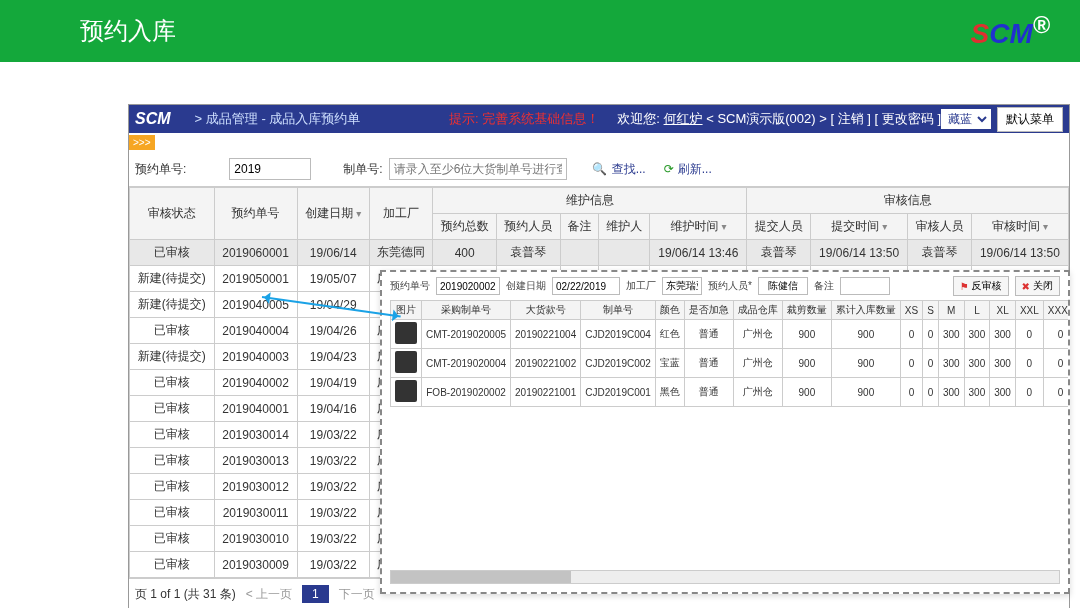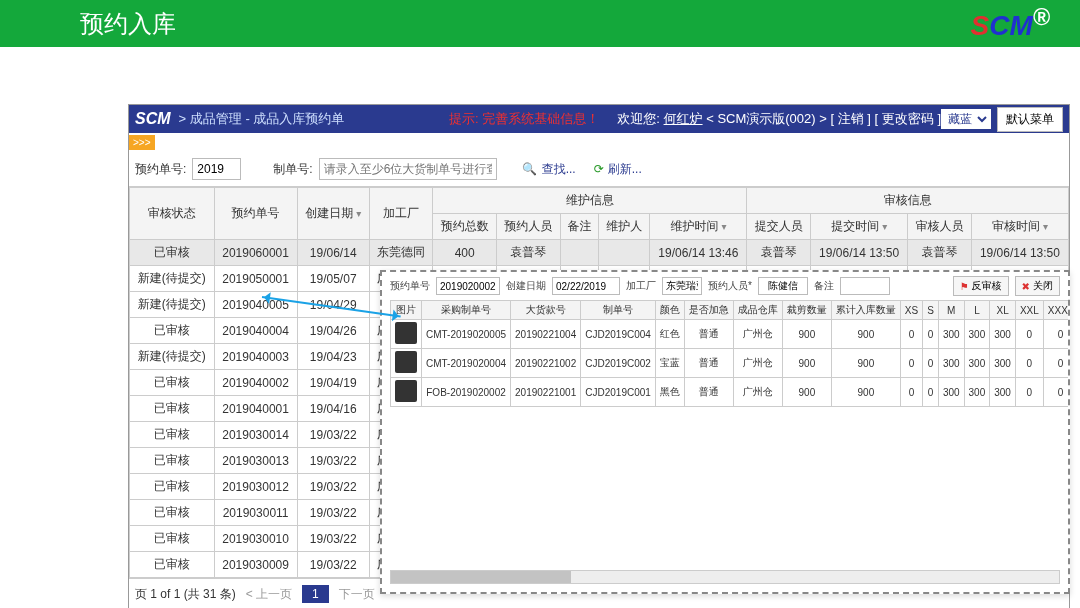--- a/index.html
+++ b/index.html
@@ -1,25 +1,25 @@
 <!DOCTYPE html>
 <html><head>
 <meta charset="utf-8">
 <style>
   * { box-sizing: border-box; }
   body { margin: 0; font-family: "Microsoft YaHei", Arial, sans-serif; background: #fff; font-size: 12px; color: #333; }
-  .header-bar { background: #14a83b; height: 47px; display: flex; align-items: center; padding: 0 30px; justify-content: space-between; }
+  .header-bar { background: #14a83b; height: 62px; display: flex; align-items: center; padding: 0 30px; justify-content: space-between; }
   .header-title { color: #fff; font-size: 24px; margin-left: 50px; }
   .header-logo { color: #fff; font-size: 28px; font-weight: bold; font-style: italic; }
   .header-logo .s { color:#e03030;}
   .header-logo .c { color:#2030d0;}
   .header-logo .m { color:#2030d0;}
   .app-frame { position: absolute; top: 104px; left: 128px; right: 10px; border: 1px solid #999; }
   .app-topbar { background: #2a3a8f; height: 28px; display: flex; align-items: center; padding: 0 6px; font-size: 13px; }
-  .app-logo { color:#fff; font-weight:bold; font-style:italic; margin-right:8px; font-size:16px; }
+  .app-logo { color:#fff; font-weight:bold; font-style:italic; margin-right:24px; font-size:16px; }
   .app-crumb { color: #cfe0ff; }
   .app-topbar .spacer { flex: 1; }
   .app-warn { color: #f03030; }
   .app-user { color: #fff; margin-left: 18px; }
   .dd-blue { background:#fff; color:#2a3a8f; border:1px solid #fff; font-size:12px; padding:1px 2px; }
   .btn-plain { background:#fff; border:1px solid #bbb; padding:3px 8px; margin-left:6px; font-size:12px; }
   .app-tri { background:#f6a623; color:#fff; font-size:10px; padding:2px 4px; margin:2px 0; display:inline-block;}
   .filter-row { display:flex; align-items:center; gap:6px; padding:6px; border-bottom:1px solid #ccc; }
   .filter-row input, .filter-row select { border:1px solid #bbb; padding:3px 4px; font-size:12px; }
   .btn-icon { border:none; background:none; color:#2a3a8f; cursor:pointer; font-size:12px; display:flex; align-items:center; gap:4px;}
@@ -88,21 +88,21 @@
     </span>
     <select class="dd-blue">
       <option>藏蓝</option>
     </select>
     <button class="btn-plain">默认菜单</button>
   </div>
   <div><span class="app-tri">&gt;&gt;&gt;</span></div>
 
   <div class="filter-row">
     <span>预约单号:</span>
-    <input style="width: 49px;" value="2019">
+    <input style="width: 82px; margin-left: 37px;" value="2019">
     <span style="width:20px;"></span>
     <span>制单号:</span>
     <input style="width: 178px;" placeholder="请录入至少6位大货制单号进行查询">
     <span style="width:8px;"></span>
     <button class="btn-icon">
       <span class="glyph" style="color:#f0a020;">🔍</span>
       <span>查找...</span>
     </button>
     <button class="btn-icon">
       <span class="glyph" style="color:#2a9a2a;">⟳</span>

